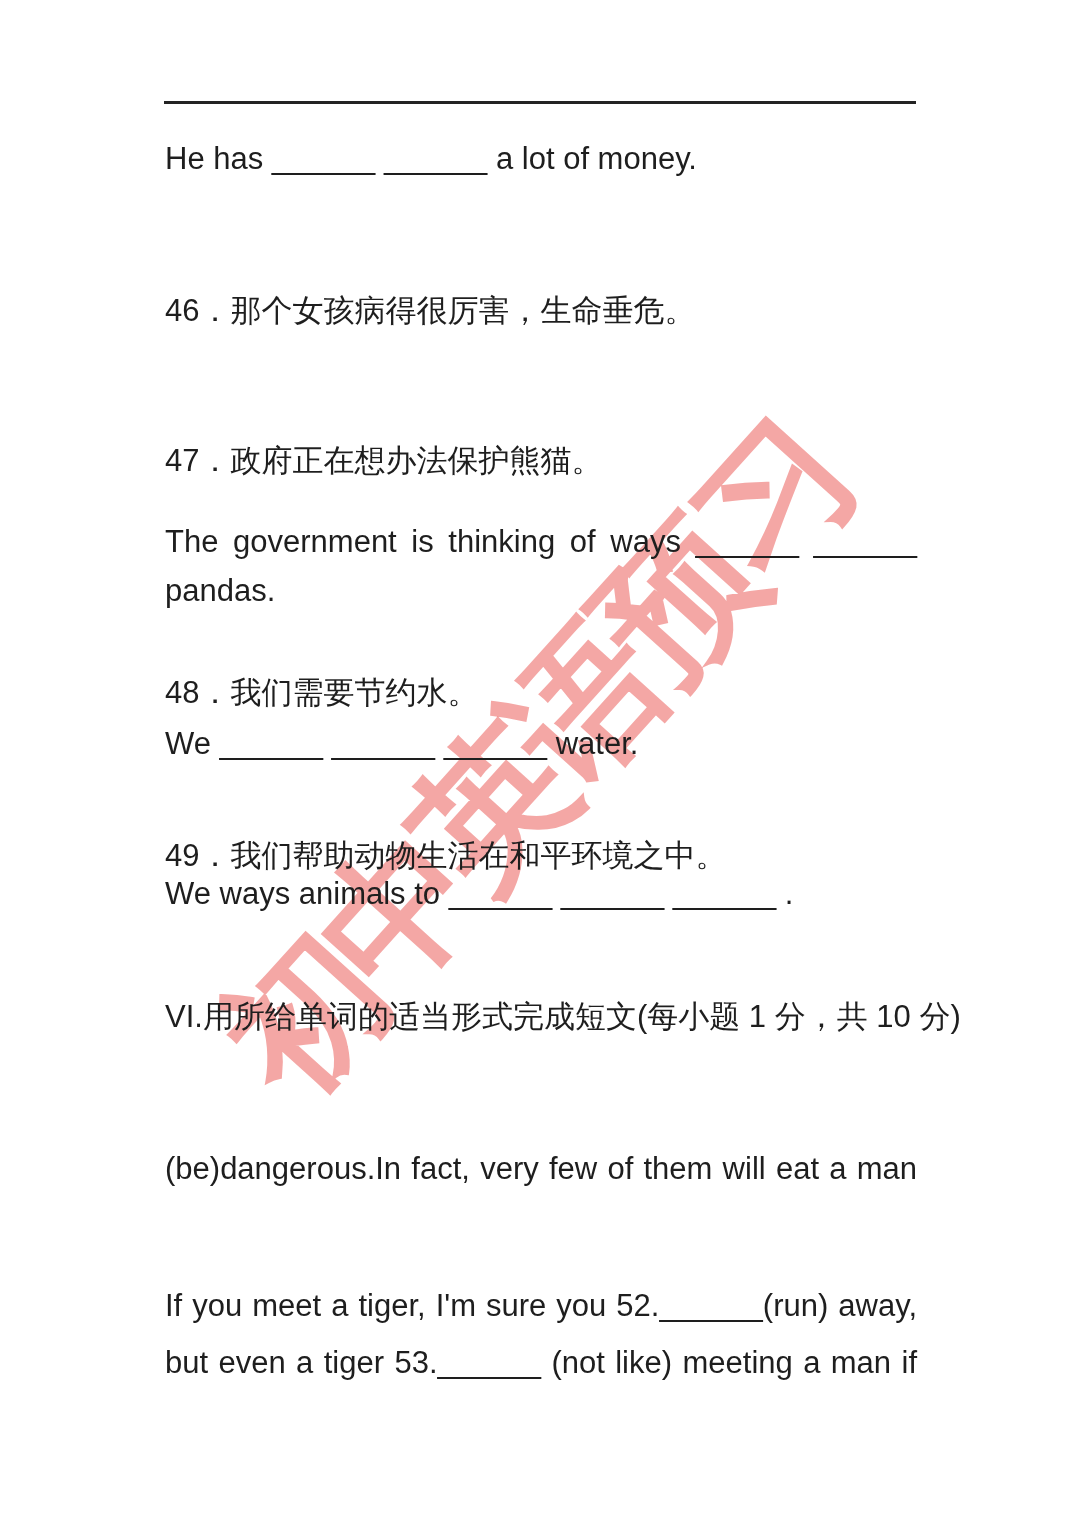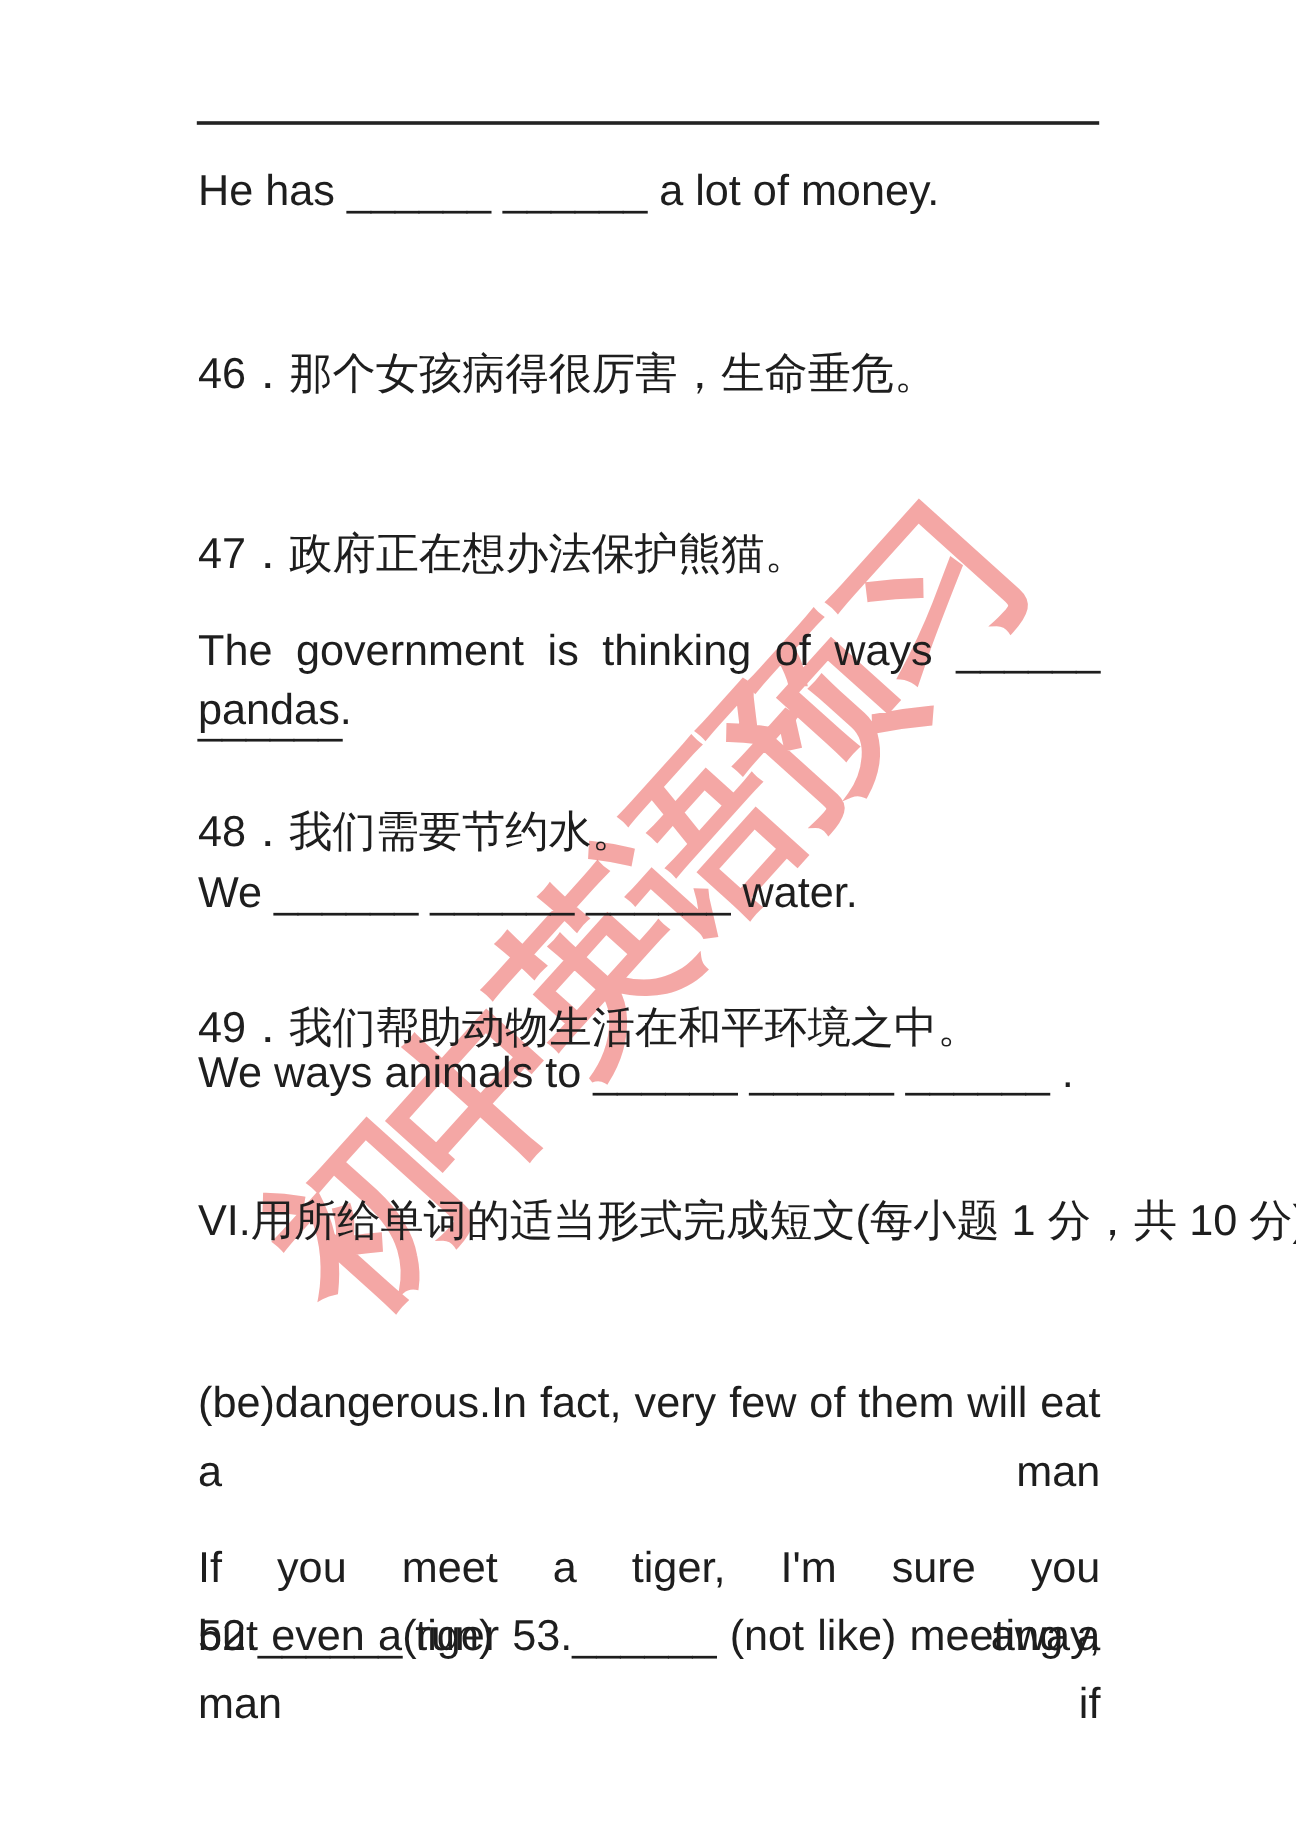--- a/index.html
+++ b/index.html
@@ -31,21 +31,21 @@
     letter-spacing: -10px;
     white-space: nowrap;
     color: rgba(232, 72, 66, 0.48);
     z-index: 0;
     font-family: "Liberation Sans", "DejaVu Sans", sans-serif;
   }
   .line {
     position: absolute;
     left: 165px;
     width: 752px;
-    font-size: 36px;
+    font-size: 31px;
     line-height: 57px;
     white-space: nowrap;
     z-index: 1;
   }
   .line.just {
     white-space: normal;
     text-align: justify;
     text-align-last: justify;
     text-justify: inter-word;
   }

